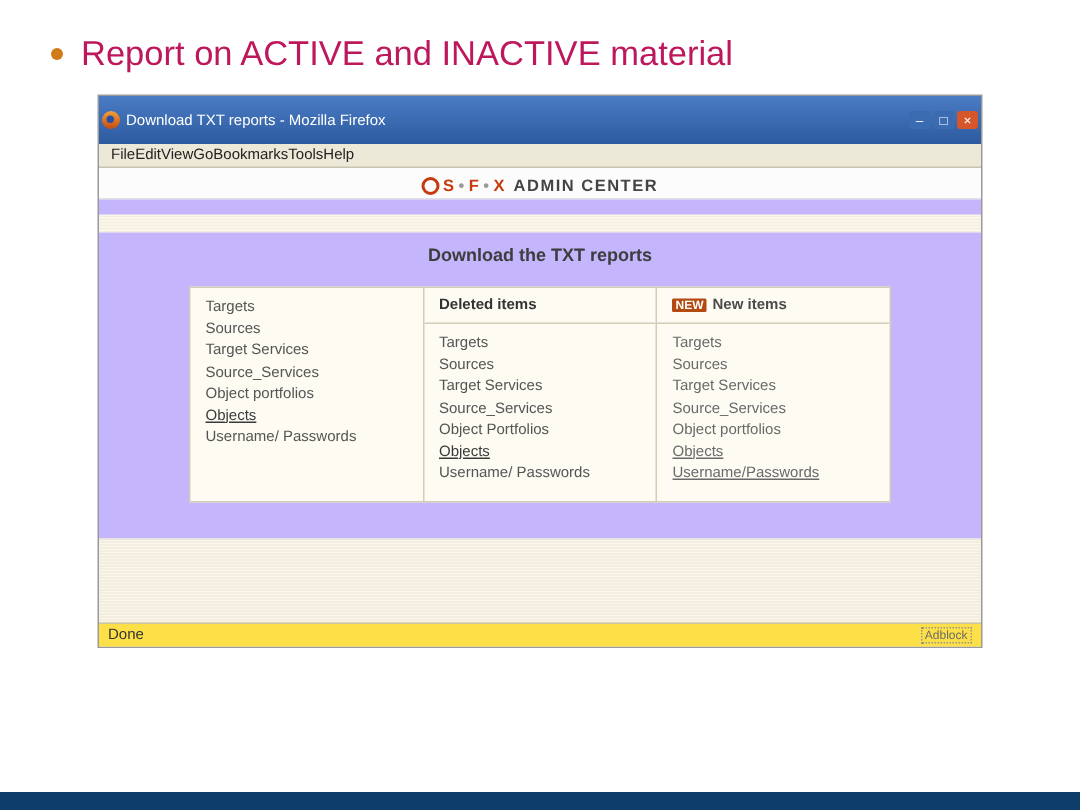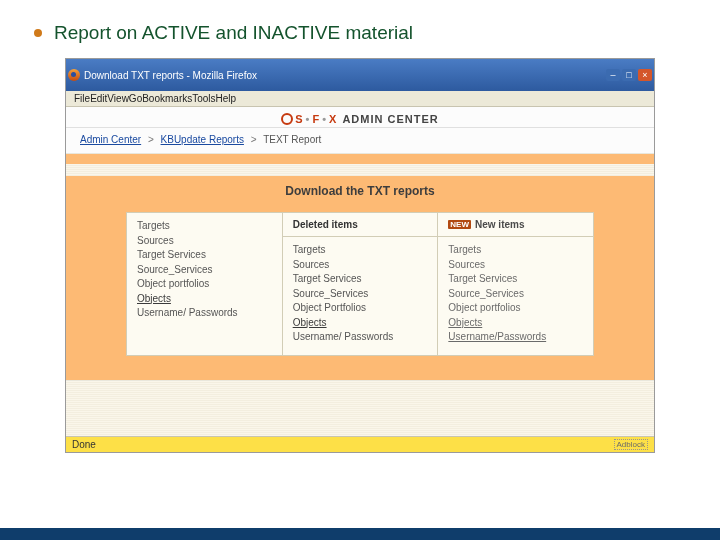--- a/index.html
+++ b/index.html
@@ -1,21 +1,21 @@
 <!DOCTYPE html>
 <html><head>
 <meta charset="utf-8">
 <style>
   * { box-sizing: border-box; margin: 0; padding: 0; }
   body { font-family: Verdana, Arial, sans-serif; background: #fff; width: 720px; height: 540px; position: relative; }
   .slide { padding: 22px 30px; }
   .slide-title { font-size: 24px; font-weight: bold; color: #1a6a8f; margin-bottom: 14px; }
   .bullet-row { display: flex; align-items: center; margin-left: 4px; margin-bottom: 14px; }
   .bullet-dot { width: 8px; height: 8px; border-radius: 50%; background: #d07a1a; margin-right: 12px; }
-  .bullet-text { font-size: 19px; color: #14532d; }
+  .bullet-text { font-size: 23px; color: #be185d; }
 
   .browser { margin: 0 auto; width: 590px; border: 1px solid #9a9a9a; background: #fff; font-size: 10px; }
   .titlebar { background: linear-gradient(#4a7cc4,#2d5a9f); color: #fff; display: flex; align-items: center; height: 26px; padding: 16px 2px; }
   .titlebar .ff-icon { width: 12px; height: 12px; background: linear-gradient(#f5a13a,#c44a10); border-radius: 50%; margin-right: 4px; position: relative; }
   .titlebar .ff-icon::after { content:""; position:absolute; width:5px; height:5px; border-radius:50%; background:#2a4ea0; top:3px; left:3px; }
   .titlebar-text { flex: 1; font-size: 10px; }
   .winbtns { display: flex; gap: 2px; }
   .winbtn { width: 14px; height: 12px; display: flex; align-items: center; justify-content: center; border-radius: 2px; font-size: 9px; color: #fff; }
   .winbtn.min { background: #3b6bb0; }
   .winbtn.max { background: #3b6bb0; }
@@ -26,21 +26,21 @@
   .admin-head { display:flex; align-items:center; justify-content:center; padding:6px 0 2px; border-bottom:1px solid #e0e0e0; }
   .sfx-logo { display:flex; align-items:center; gap:2px; font-size:11px; color:#c63a10; font-weight:bold; }
   .sfx-logo .ring { width:12px; height:12px; border:2px solid #c63a10; border-radius:50%; display:inline-block; }
   .sfx-sep { color:#999; margin:0 1px; }
   .admin-label { color:#444; font-weight:bold; letter-spacing:1px; margin-left:6px; font-size:11px; }
   .breadcrumb { padding: 6px 14px 8px; color:#1a4aa0; font-size:10px; border-bottom:1px solid #e9e7dc; }
   .breadcrumb span { text-decoration: underline; cursor:pointer; }
   .breadcrumb .sep { color:#777; text-decoration:none; margin:0 4px; }
   .breadcrumb .cur { color:#555; text-decoration:none; }
 
-  .content { background:#fdba74; padding: 10px 0 24px; }
+  .content { background:#c4b5fd; padding: 10px 0 24px; }
   .dl-title { text-align:center; font-size:12px; font-weight:bold; color:#3d3d3d; padding: 8px 0 14px; }
   .stripes { background: repeating-linear-gradient(#faf6ea, #faf6ea 1px, #f3eedf 1px, #f3eedf 2px); height: 12px; }
   .report-box { margin: 0 60px; border:1px solid #d2cdb6; background:#fdfbf2; }
   .cols { display:flex; }
   .col { flex:1; border-right:1px solid #d2cdb6; }
   .col:last-child { border-right:none; }
   .col-head { padding:6px 10px; font-size:10px; font-weight:bold; color:#333; border-bottom:1px solid #d2cdb6; }
   .col-head.new { display:flex; align-items:center; gap:4px; color:#4a4a4a; }
   .new-badge { font-size:8px; background:#b24a12; color:#fff; padding:0 2px; border-radius:1px;text-align:right; }
   .col-body { padding:6px 10px 10px; }
@@ -89,27 +89,20 @@
         <span class="sfx-logo">
           <span class="ring"></span>
           <span>S</span>
             <span class="sfx-sep">•</span>
             <span>F</span>
             <span class="sfx-sep">•</span>
             <span>X</span>
         </span>
         <span class="admin-label">ADMIN CENTER</span>
       </div>
-      <div class="breadcrumb">
-        <span>Admin Center</span>
-        <span class="sep">&gt;</span>
-        <span>KBUpdate Reports</span>
-        <span class="sep">&gt;</span>
-        <span class="cur">TEXT Report</span>
-      </div>
 
       <div class="content">
         <div class="stripes"></div>
         <div class="dl-title">Download the TXT reports</div>
 
         <div class="report-box">
           <div class="cols" id="cols">
               <div class="col">
                 <div class="col-body">
                   <a class="link-item">Targets</a>

